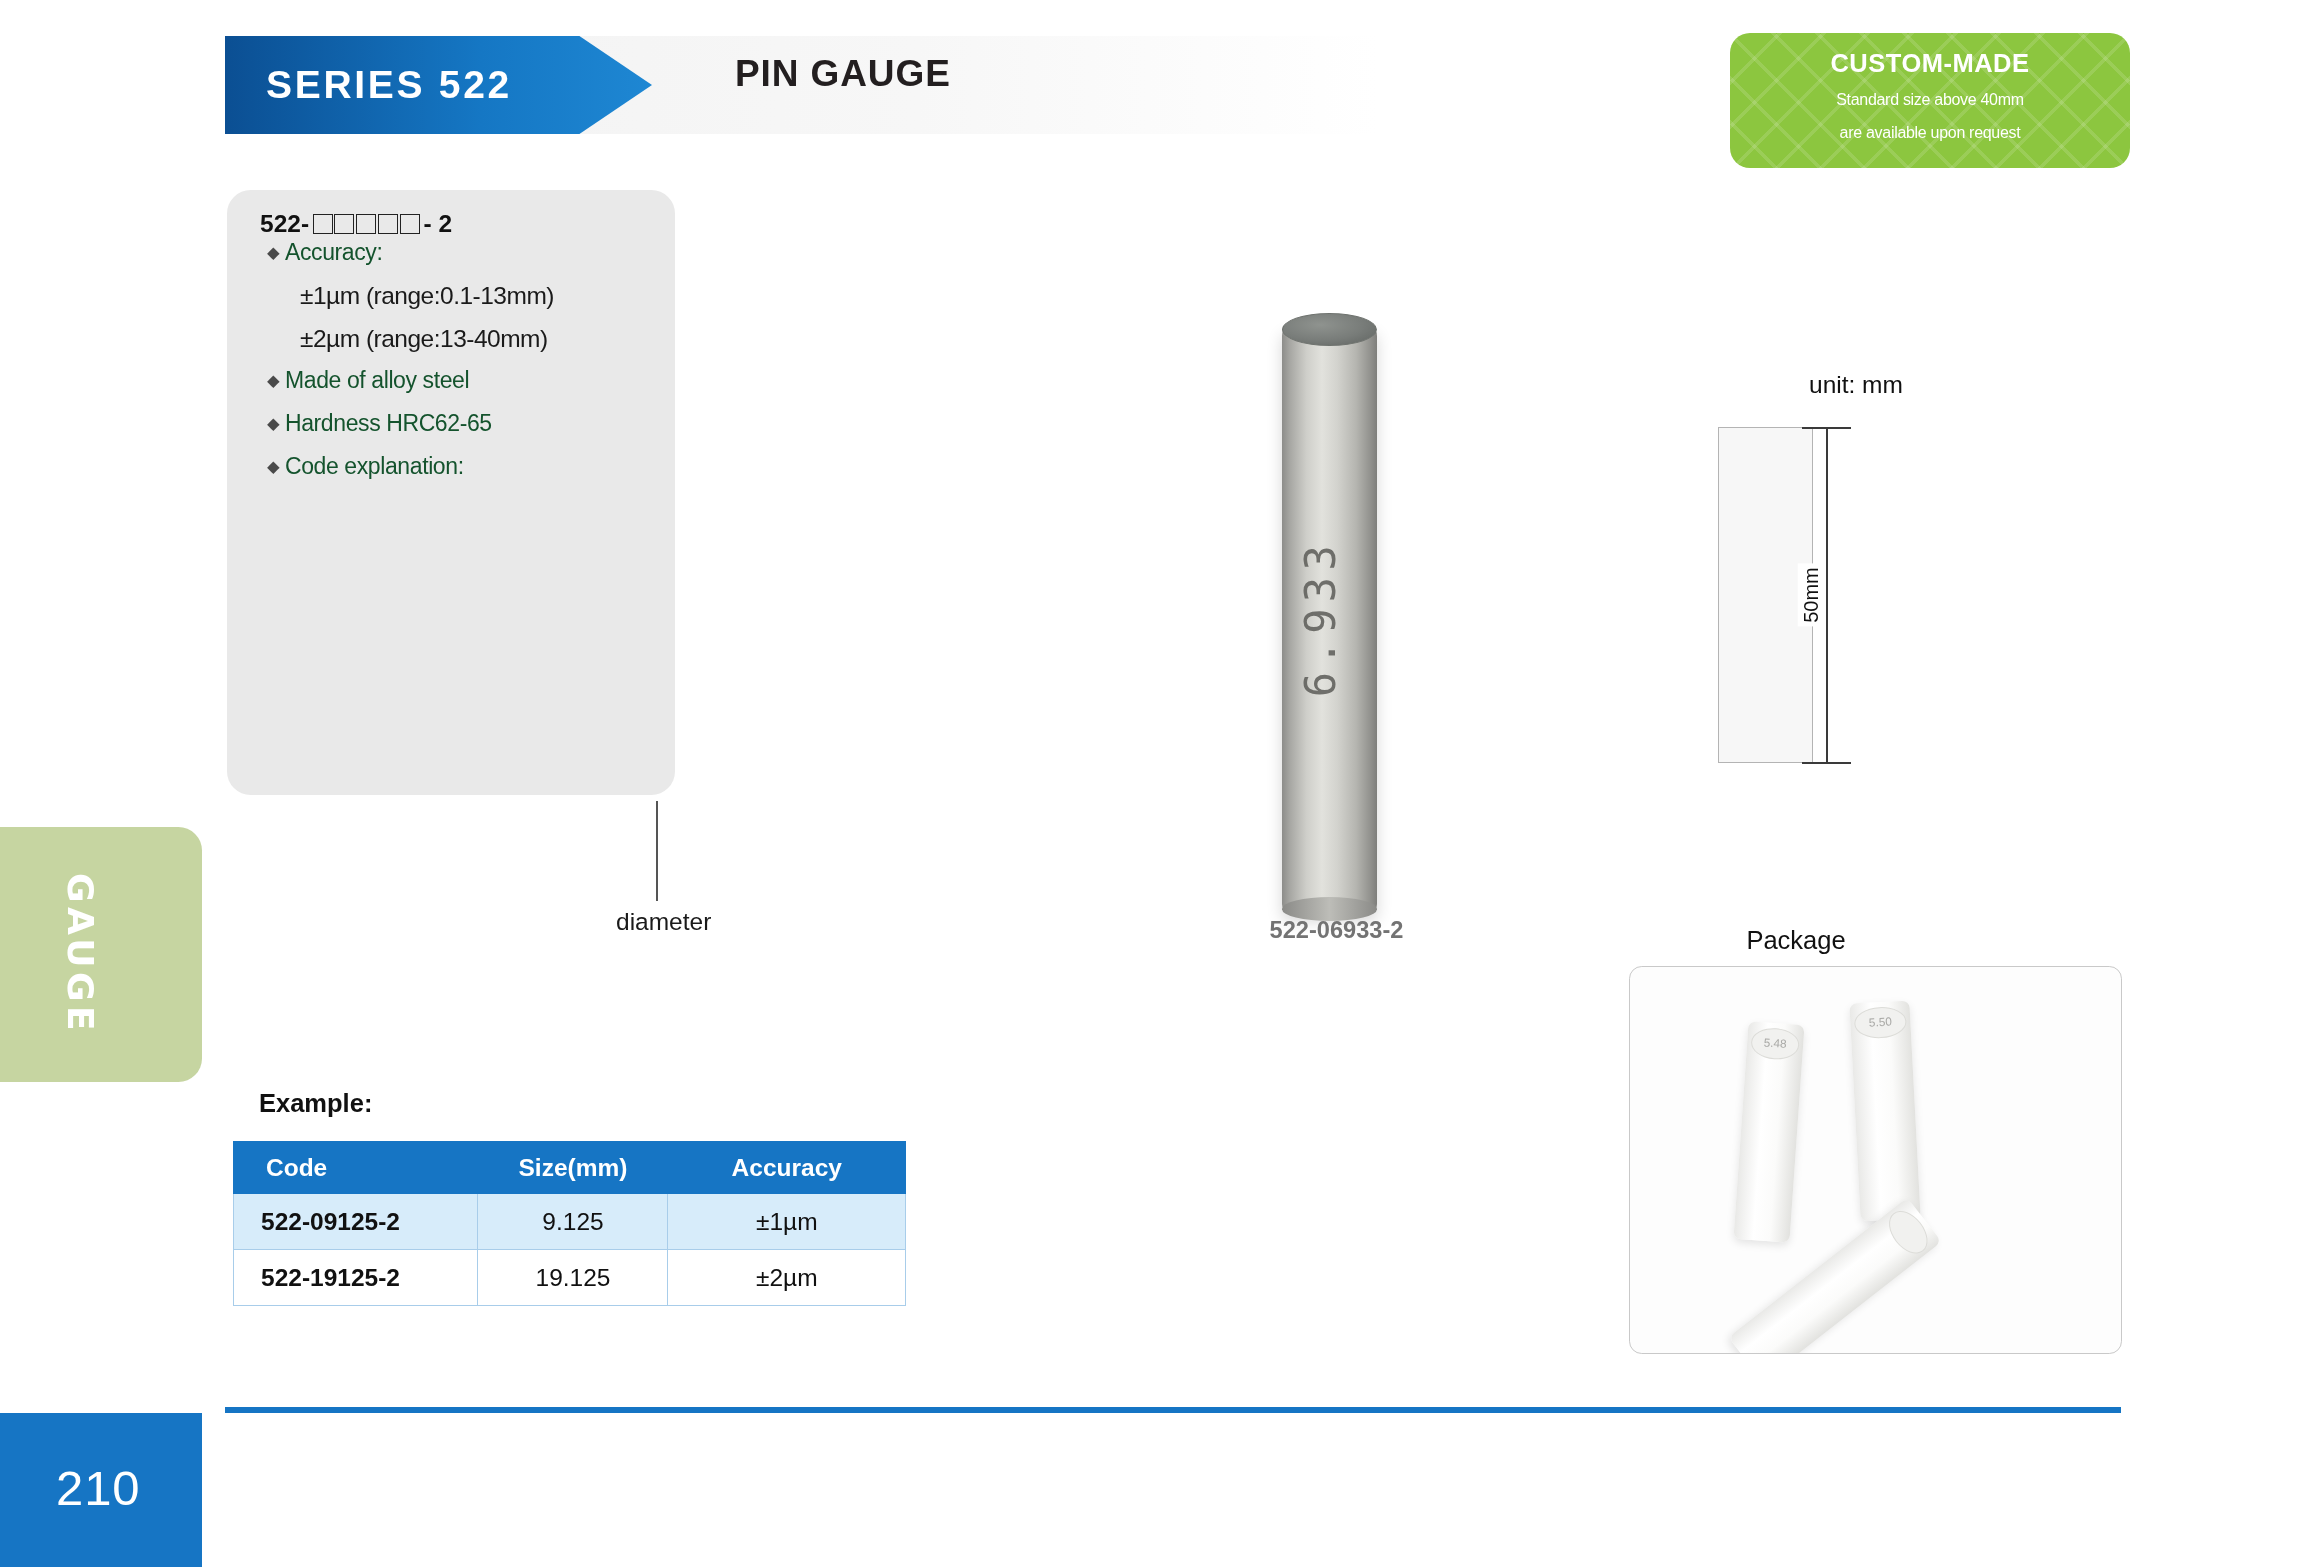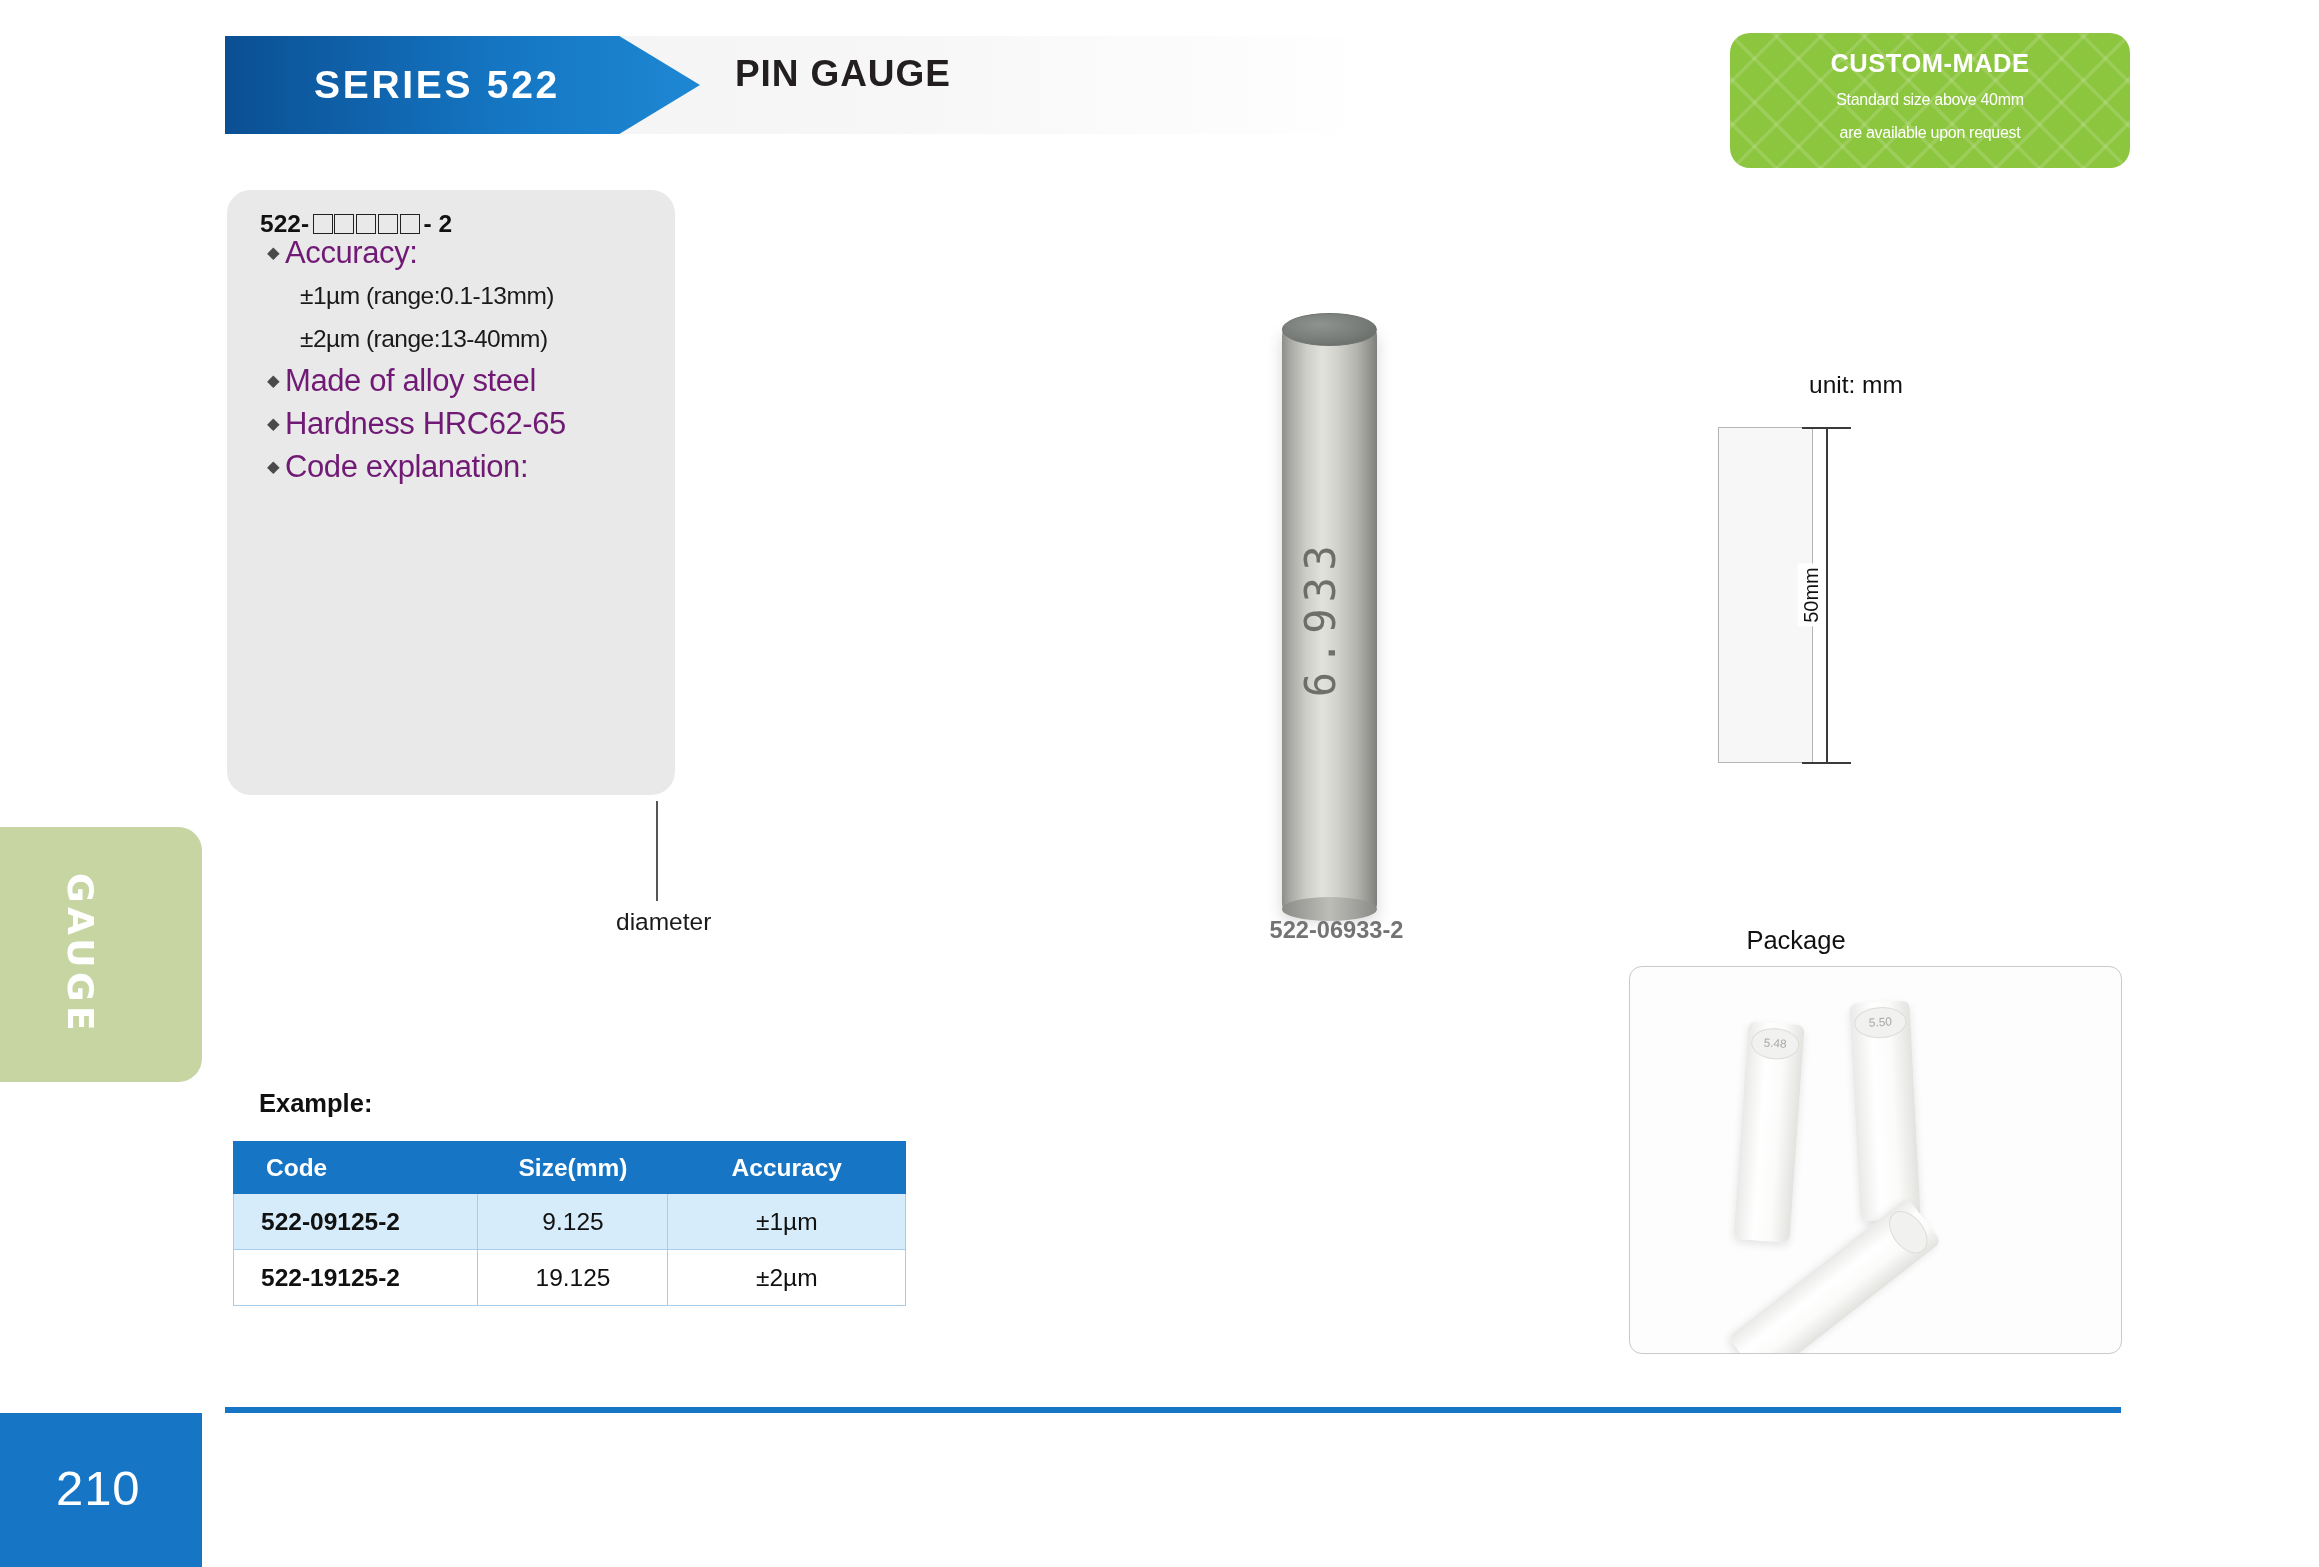--- a/index.html
+++ b/index.html
@@ -27,21 +27,20 @@
   .series-tag {
     position: absolute;
     left: 225px;
     top: 36px;
     width: 427px;
     height: 98px;
     background: linear-gradient(to right, #0b4f93 0%, #1577c4 60%, #1e87d3 100%);
     clip-path: polygon(0 0, 83% 0, 100% 50%, 83% 100%, 0 100%);
     display: flex;
     align-items: center;
-    padding-left: 48px;
   }
   .series-tag span {
     color: #ffffff;
     font-size: 39px;
     font-weight: bold;
     letter-spacing: 2.7px;
     margin-left: 41px;
   }
   .page-title {
     position: absolute;
@@ -117,22 +116,22 @@
     margin-bottom: 11.8px;
   }
   .bullet {
     width: 18px;
     color: #4a4a4a;
     font-size: 16.4px;
     line-height: 31px;
     flex: 0 0 18px;
   }
   .spec-text {
-    font-size: 31px;
-    color: #701a75;
+    font-size: 23px;
+    color: #14532d;
     line-height: 31px;
     letter-spacing: -0.4px;
   }
   .spec-sub {
     font-size: 24.5px;
     color: #1a1a1a;
     line-height: 31px;
     margin: 12px 0 11px 33px;
     letter-spacing: -0.5px;
   }

